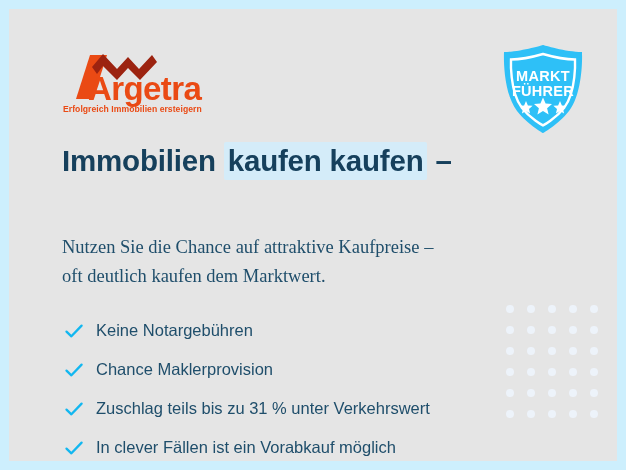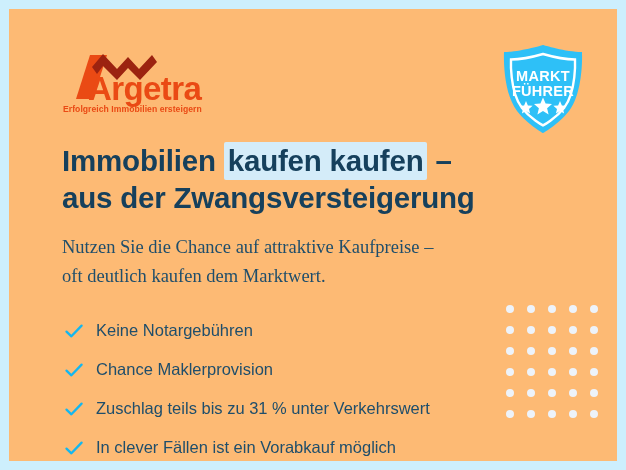--- a/index.html
+++ b/index.html
@@ -23,21 +23,21 @@
     background: #cdeffd;
   }
 
   
   .card {
     position: absolute;
     left: 9px;
     top: 9px;
     width: 608px;
     height: 452px;
-    background: #fdba74;
+    background: #e5e5e5;
     overflow: hidden;
   }
 
   
   .dot-grid {
     position: absolute;
     right: 6px;
     top: 296px;
     display: grid;
     grid-template-columns: repeat(5, 21px);
@@ -202,21 +202,20 @@
         <g fill="#ffffff">
           <polygon points="30,58 31.9,62.4 36.6,62.8 33,65.9 34.1,70.5 30,68 25.9,70.5 27,65.9 23.4,62.8 28.1,62.4"></polygon>
           <polygon points="47,54.5 49.6,60.4 56,61 51.1,65.2 52.6,71.5 47,68.1 41.4,71.5 42.9,65.2 38,61 44.4,60.4"></polygon>
           <polygon points="64,58 65.9,62.4 70.6,62.8 67,65.9 68.1,70.5 64,68 59.9,70.5 61,65.9 57.4,62.8 62.1,62.4"></polygon>
         </g>
       </svg>
     </div>
 
     <h1 class="headline">
       <span class="hl-line"><span>Immobilien </span><span class="mark">kaufen kaufen</span><span> –</span></span>
-      <span class="hl-line">aus der Zwangsversteigerung</span>
     </h1>
 
     <p class="subhead">
       <span>Nutzen Sie die Chance auf attraktive Kaufpreise –</span>
       <span>oft deutlich kaufen dem Marktwert.</span>
     </p>
 
     <ul class="bullets">
       <li>
         <span class="check">

